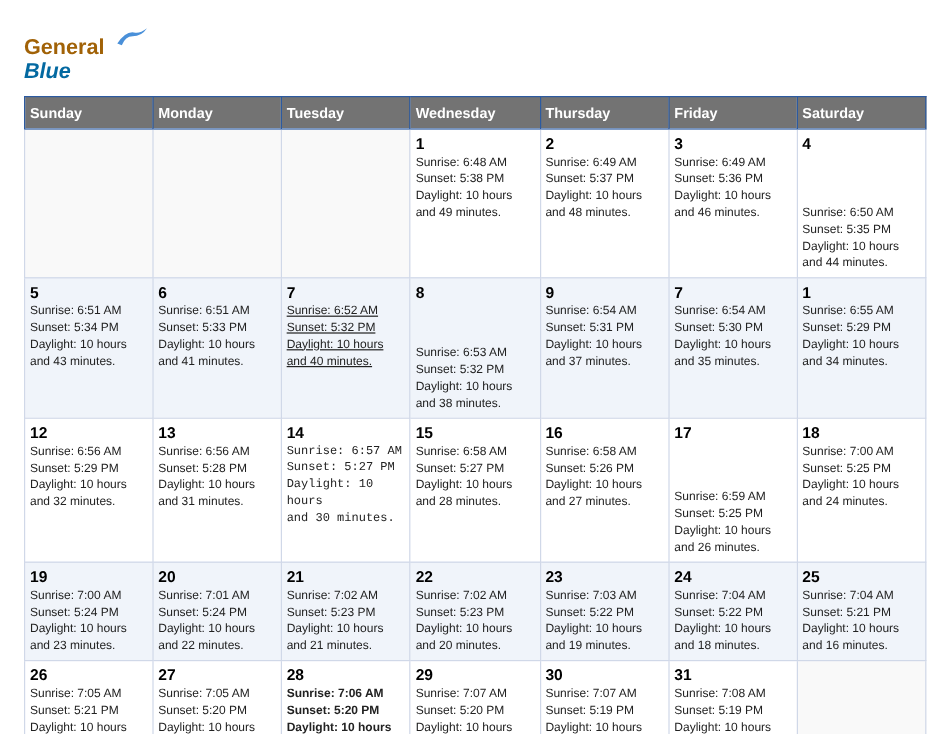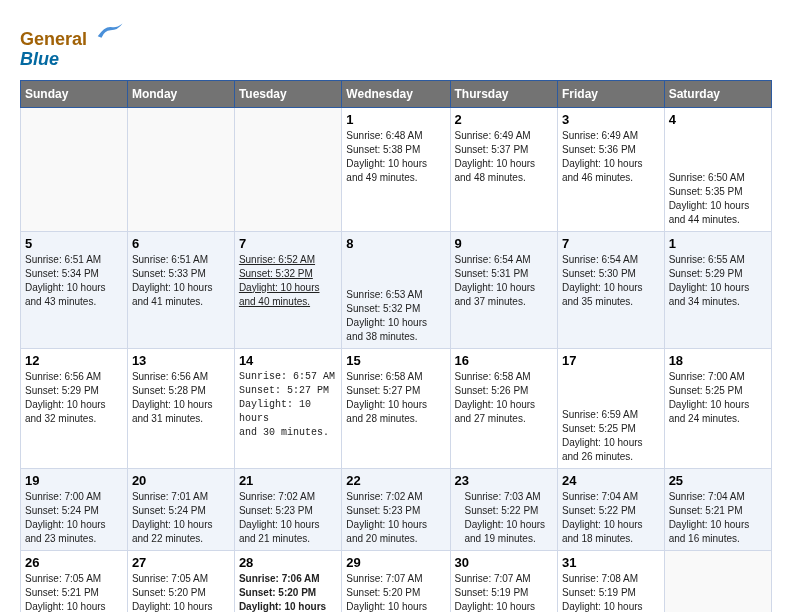--- a/index.html
+++ b/index.html
@@ -285,21 +285,21 @@
         </td>
         <td>
           <span class="day-num">22</span>
           <div class="day-info" style="white-space: pre-line;">Sunrise: 7:02 AM
 Sunset: 5:23 PM
 Daylight: 10 hours
 and 20 minutes.</div>
         </td>
         <td>
           <span class="day-num">23</span>
-          <div class="day-info" style="white-space: pre-line; margin-left: 10px;">Sunrise: 7:03 AM
+          <div class="day-info" style="white-space: pre-line;">Sunrise: 7:03 AM
 Sunset: 5:22 PM
 Daylight: 10 hours
 and 19 minutes.</div>
         </td>
         <td>
           <span class="day-num">24</span>
           <div class="day-info" style="white-space: pre-line;">Sunrise: 7:04 AM
 Sunset: 5:22 PM
 Daylight: 10 hours
 and 18 minutes.</div>

